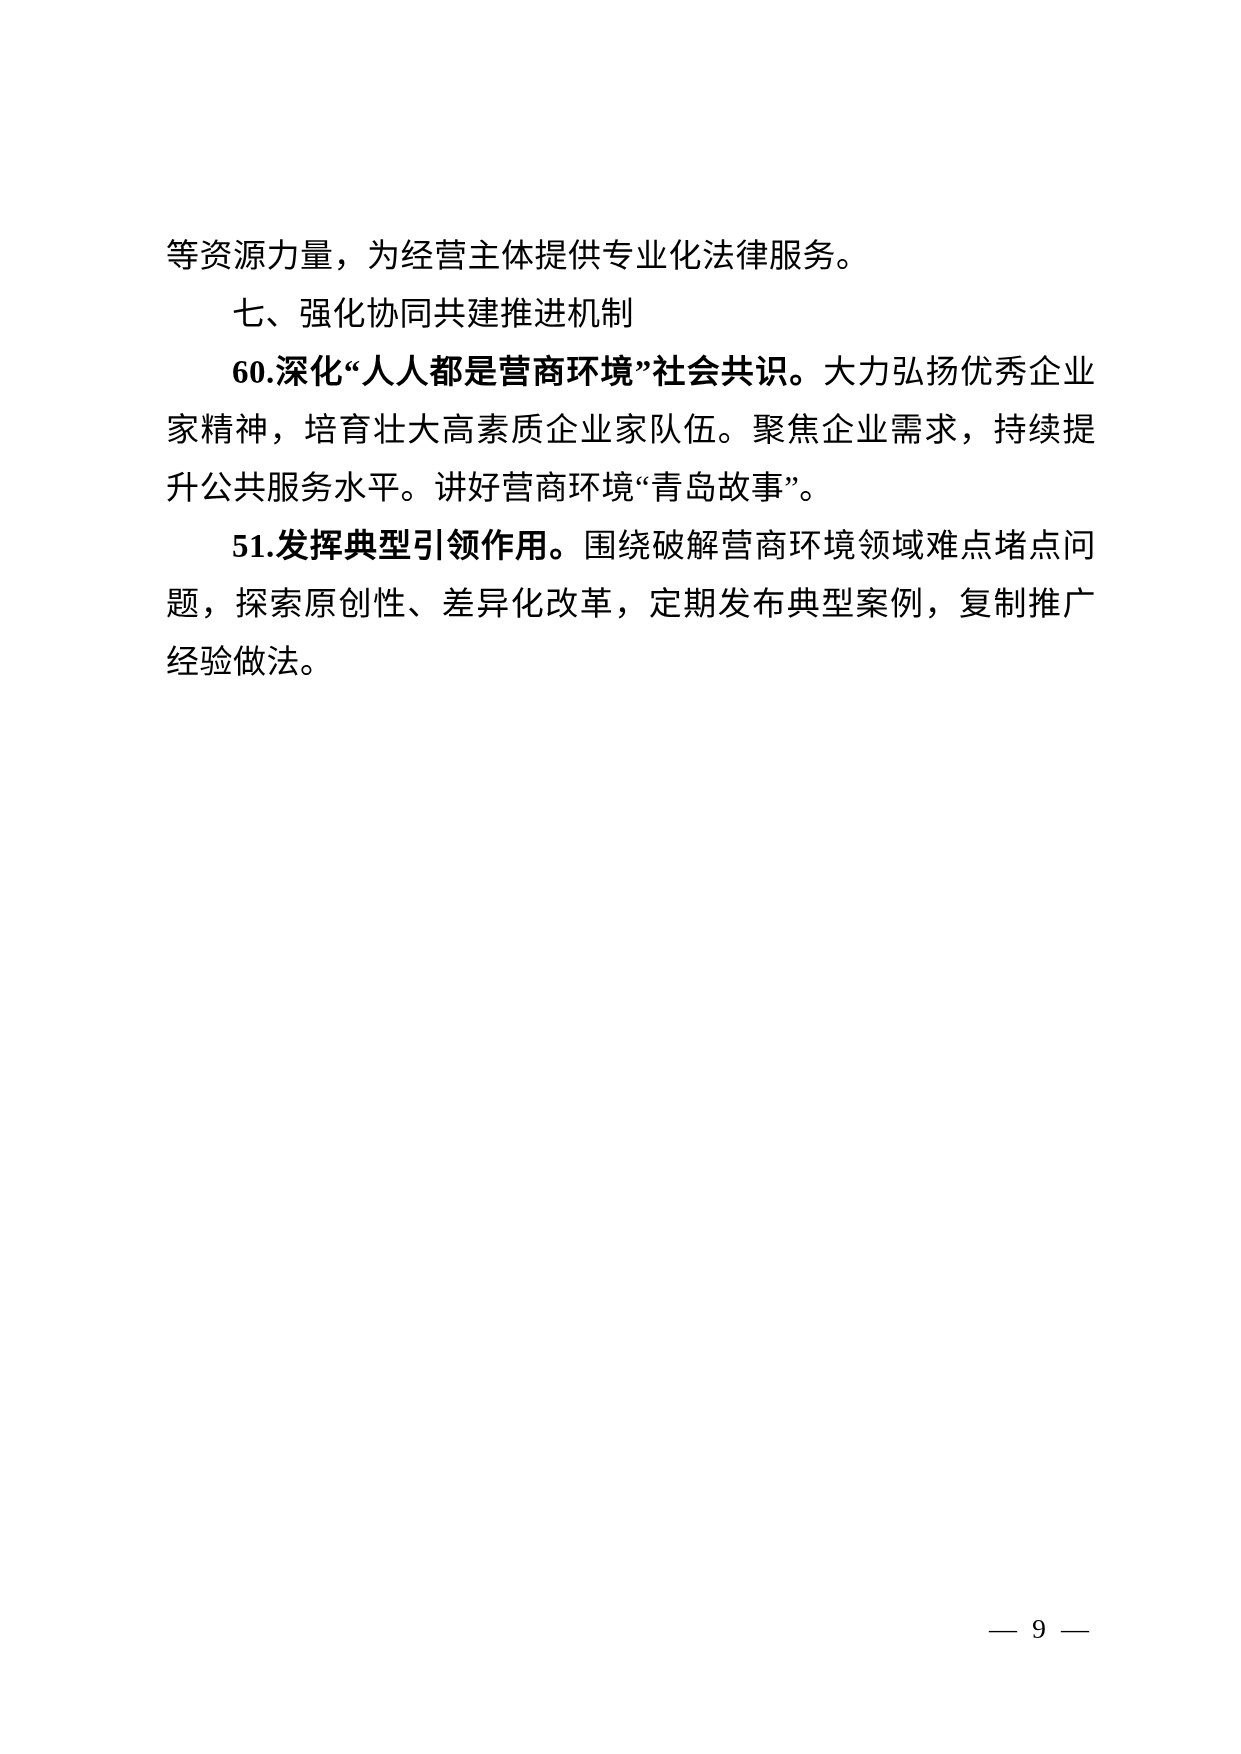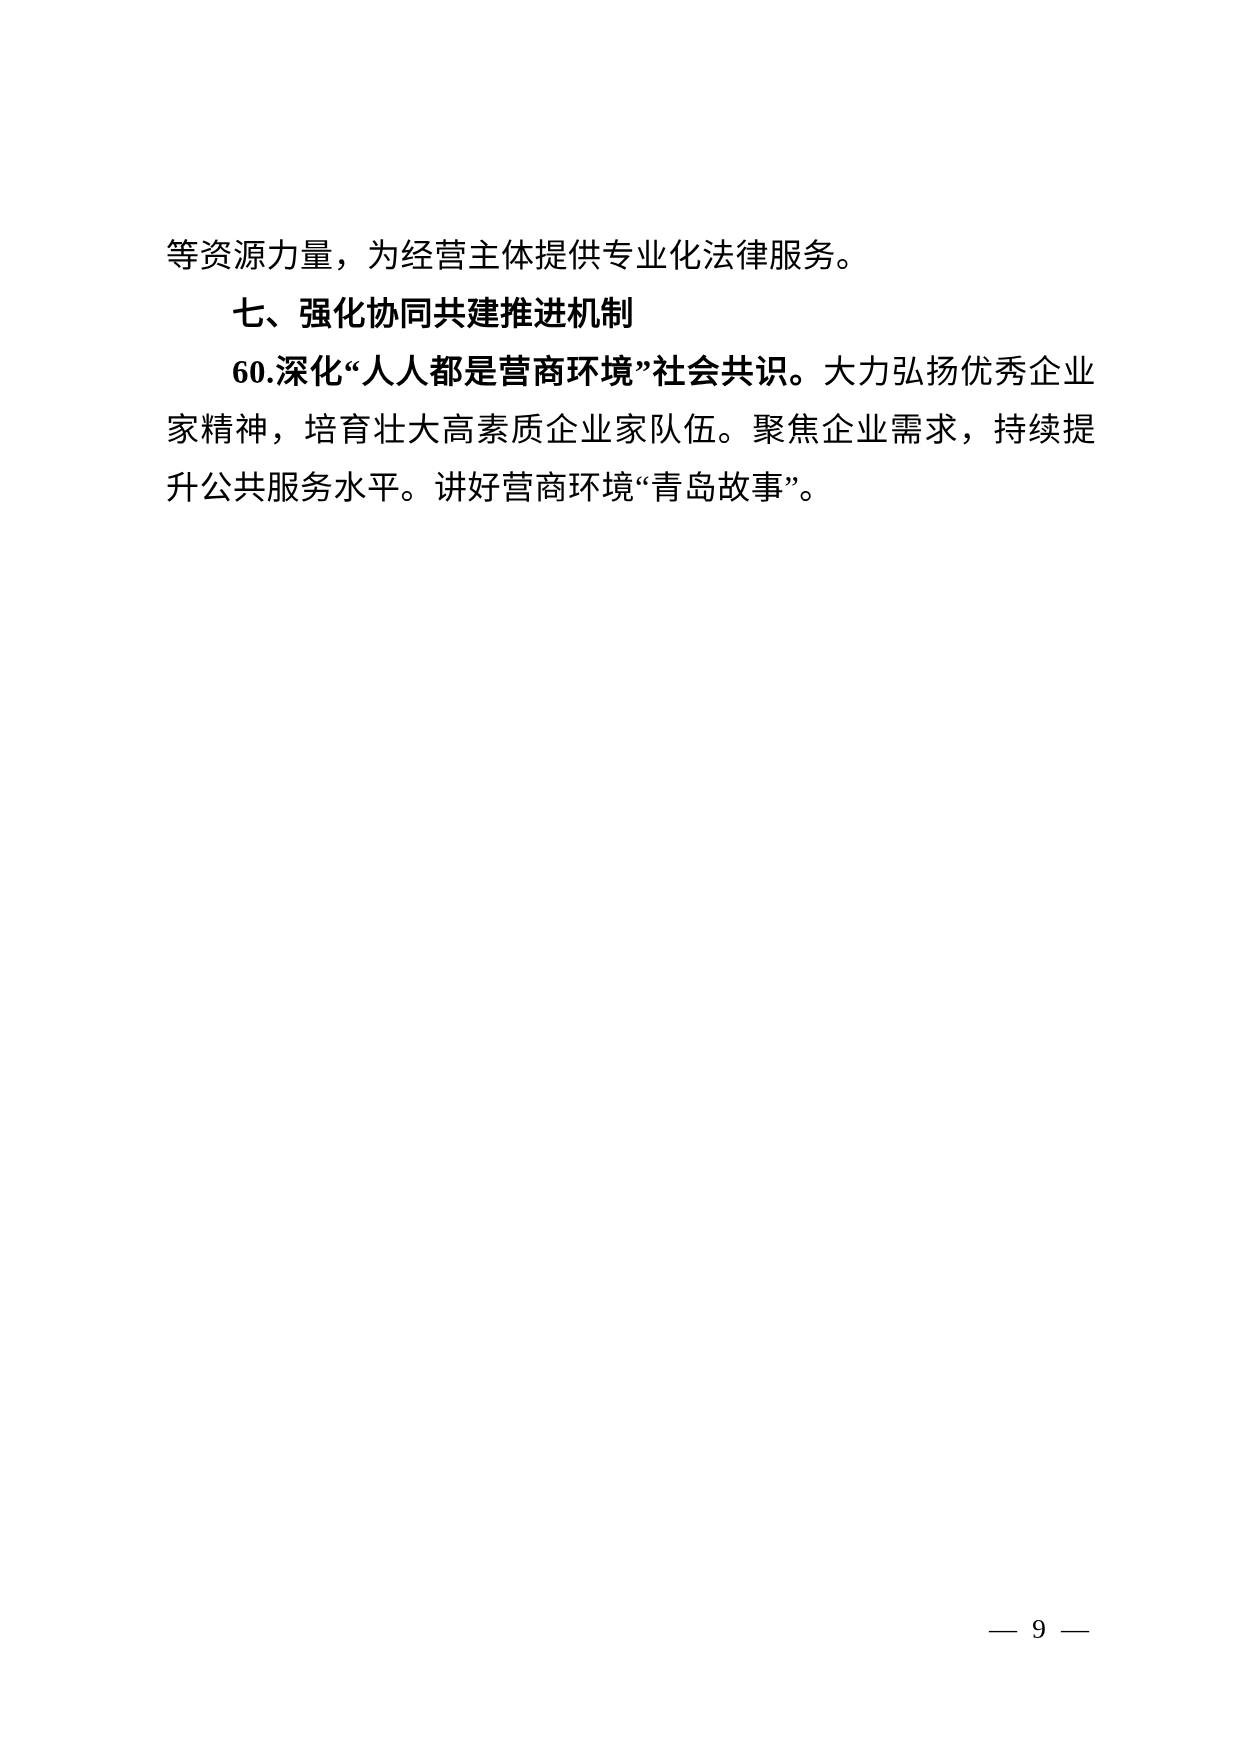--- a/index.html
+++ b/index.html
@@ -29,21 +29,21 @@
   .content p {
     margin: 0;
     padding: 0;
     text-indent: 66px;
   }
   .content p.no-indent {
     text-indent: 0;
   }
   .heading {
     font-family: "Liberation Sans", "DejaVu Sans", sans-serif;
-    font-weight: bold;
+    font-weight: normal;
   }
   .lead {
     font-weight: 600;
   }
   .page-footer {
     position: absolute;
     top: 1578px;
     right: 152px;
     font-size: 28px;
     line-height: 34px;
@@ -53,17 +53,18 @@
   }
 </style>
 </head>
 <body>
 
 <div class="page">
   <main class="content">
       <p class="para no-indent"><span>等资源力量，为经营主体提供专业化法律服务。</span></p>
       <p class="heading">七、强化协同共建推进机制</p>
       <p class="para"><span class="lead">60.深化“人人都是营商环境”社会共识。</span><span>大力弘扬优秀企业家精神，培育壮大高素质企业家队伍。聚焦企业需求，持续提升公共服务水平。讲好营商环境“青岛故事”。</span></p>
+      <p class="para"><span class="lead">51.发挥典型引领作用。</span><span>围绕破解营商环境领域难点堵点问题，探索原创性、差异化改革，定期发布典型案例，复制推广经验做法。</span></p>
     </main>
   <footer class="page-footer">
     <span>— 9 —</span>
   </footer>
 </div>
 
 </body></html>

